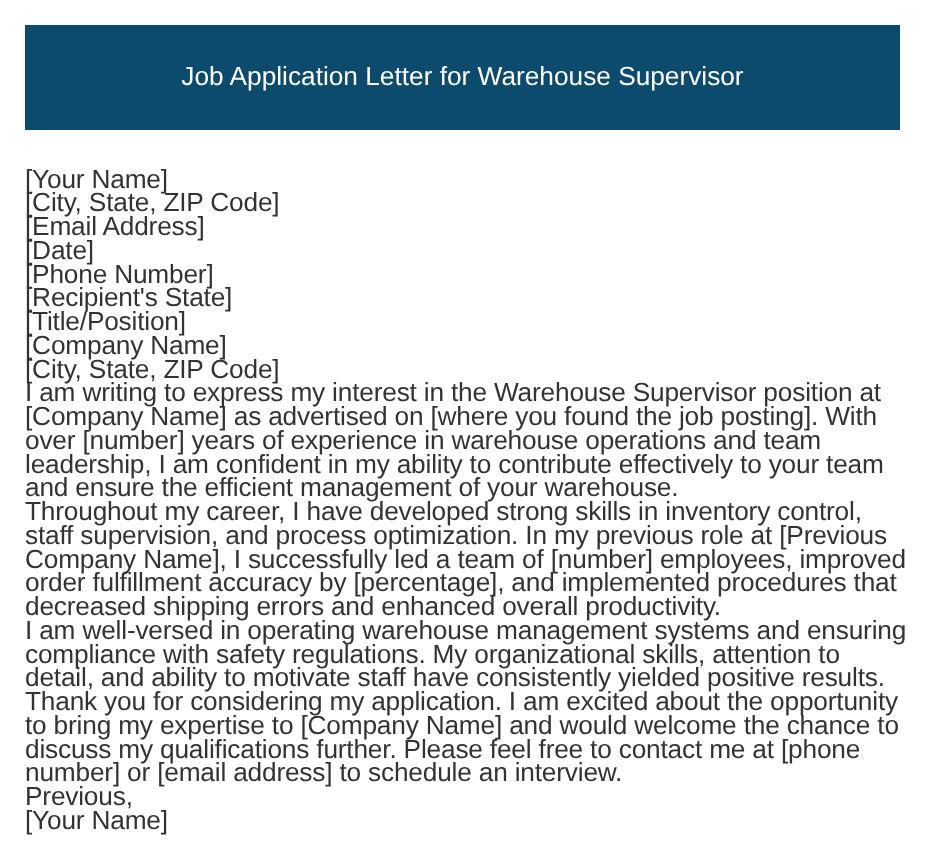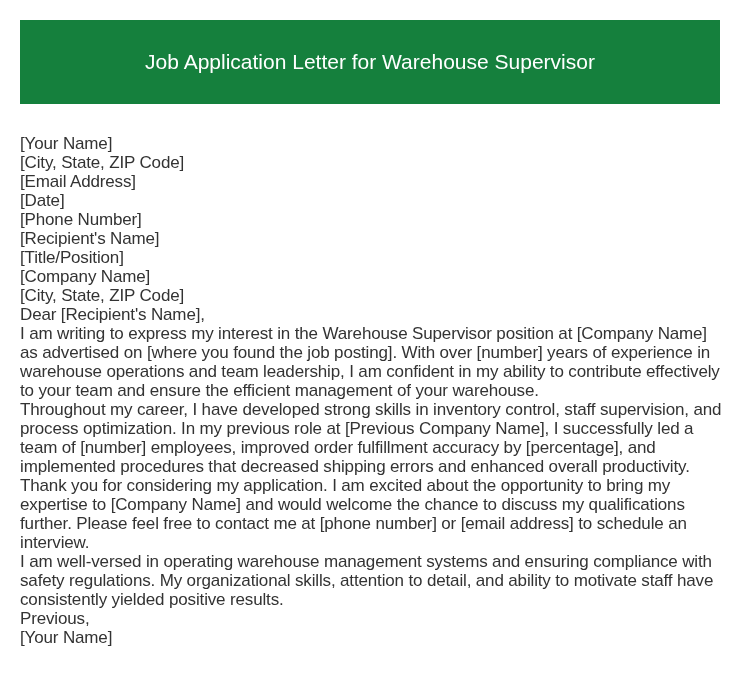--- a/index.html
+++ b/index.html
@@ -1,46 +1,45 @@
 <!DOCTYPE html>
 <html><head>
   <meta charset="utf-8">
   <style>
     html, body { margin: 0; padding: 0; background: #ffffff; }
     body { width: 740px; height: 686px; position: relative; overflow: hidden; }
     .header {
       position: absolute; left: 20px; top: 20px; width: 700px; height: 84px;
-      background: #15803d; color: #ffffff;
+      background: #0c4a6e; color: #ffffff;
       display: flex; align-items: center; justify-content: center;
       font-family: "Liberation Sans", sans-serif; font-size: 21px;
     }
     .content {
       position: absolute; left: 20px; top: 134px; width: 705px;
-      font-family: "Liberation Sans", sans-serif; font-size: 17px;
+      font-family: "Liberation Sans", sans-serif; font-size: 21px;
       line-height: 19px; color: #333333; letter-spacing: -0.15px;
     }
     .content p { margin: 0; }
   </style>
 </head>
 <body>
 
 <div class="header">
   <span>Job Application Letter for Warehouse Supervisor</span>
 </div>
 
 <div class="content">
   <p>[Your Name]</p>
   <p>[City, State, ZIP Code]</p>
   <p>[Email Address]</p>
   <p>[Date]</p>
   <p>[Phone Number]</p>
-  <p>[Recipient's Name]</p>
+  <p>[Recipient's State]</p>
   <p>[Title/Position]</p>
   <p>[Company Name]</p>
   <p>[City, State, ZIP Code]</p>
-  <p>Dear [Recipient's Name],</p>
   <p>I am writing to express my interest in the Warehouse Supervisor position at [Company Name] as advertised on [where you found the job posting]. With over [number] years of experience in warehouse operations and team leadership, I am confident in my ability to contribute effectively to your team and ensure the efficient management of your warehouse.</p>
   <p>Throughout my career, I have developed strong skills in inventory control, staff supervision, and process optimization. In my previous role at [Previous Company Name], I successfully led a team of [number] employees, improved order fulfillment accuracy by [percentage], and implemented procedures that decreased shipping errors and enhanced overall productivity.</p>
+  <p>I am well-versed in operating warehouse management systems and ensuring compliance with safety regulations. My organizational skills, attention to detail, and ability to motivate staff have consistently yielded positive results.</p>
   <p>Thank you for considering my application. I am excited about the opportunity to bring my expertise to [Company Name] and would welcome the chance to discuss my qualifications further. Please feel free to contact me at [phone number] or [email address] to schedule an interview.</p>
-  <p>I am well-versed in operating warehouse management systems and ensuring compliance with safety regulations. My organizational skills, attention to detail, and ability to motivate staff have consistently yielded positive results.</p>
   <p>Previous,</p>
   <p>[Your Name]</p>
 </div>
 
 </body></html>

